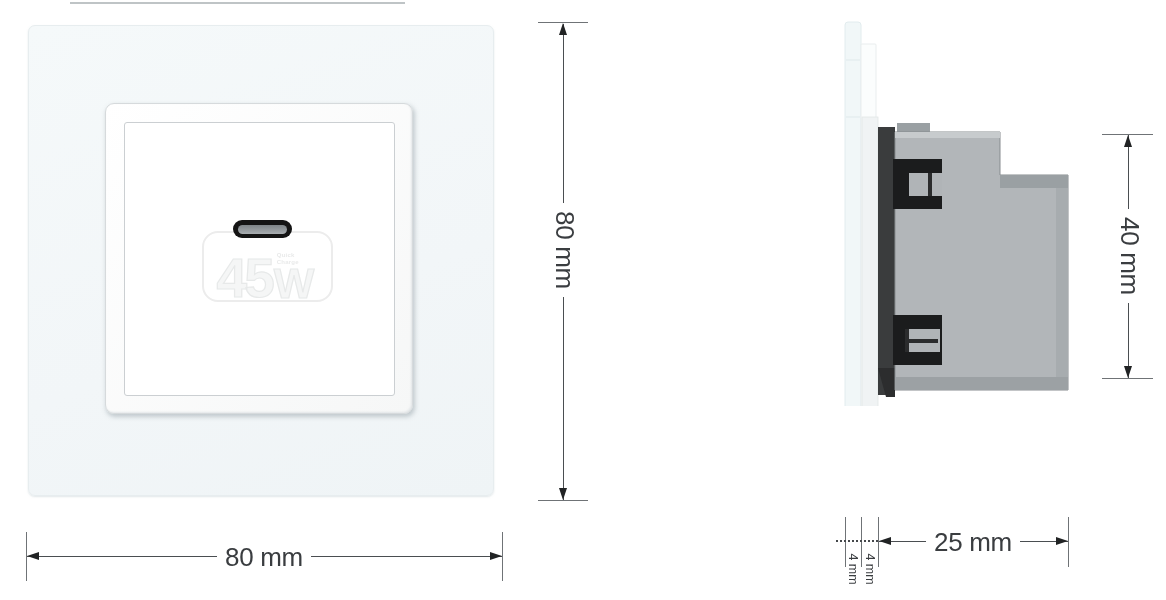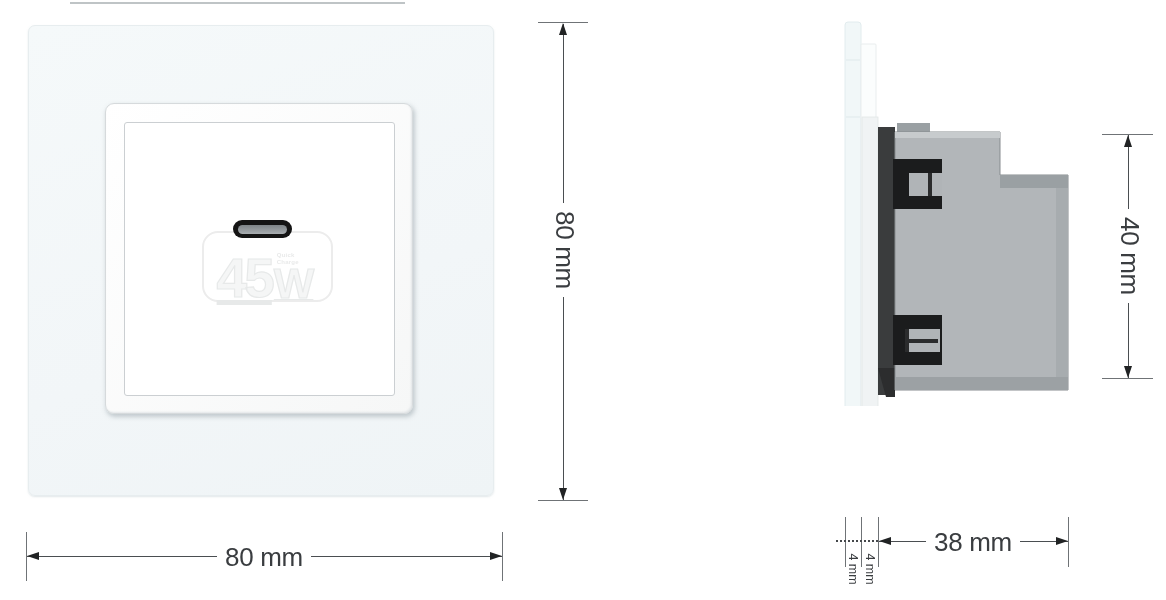--- a/index.html
+++ b/index.html
@@ -37,21 +37,20 @@
   }
   .usbc-pill-inner{
     position:absolute;left:5px;top:4.5px;width:49px;height:9px;border-radius:4.5px;
     background:linear-gradient(#7d8387,#a8adb0);
   }
   .watt-group{
     left:198px;top:246px;width:134px;height:58px;
     display:flex;justify-content:center;align-items:flex-end;
     color:#f5f6f6;-webkit-text-stroke:1.2px #e7e9e9;
     font-weight:bold;
-    text-decoration:underline;
   }
   .watt-number{font-size:55px;line-height:.92;letter-spacing:-3px;}
   .watt-unit-wrap{position:relative;margin-left:2px;}
   .watt-unit{font-size:43px;line-height:.95;letter-spacing:-1px;}
   .watt-small{
     position:absolute;top:-11px;left:3px;width:max-content;
     font-size:6px;line-height:6.5px;color:#e9eaea;-webkit-text-stroke:0;
     font-weight:bold;letter-spacing:.2px;
   }
 
@@ -166,16 +165,16 @@
 
 <div>
   <div class="abs dim-tick" style="left:845px;top:517px;width:1px;height:50px;"></div>
   <div class="abs dim-tick" style="left:861px;top:517px;width:1px;height:50px;"></div>
   <div class="abs dim-tick" style="left:878px;top:517px;width:1px;height:50px;"></div>
   <div class="abs dim-tick" style="left:1068px;top:517px;width:1px;height:50px;"></div>
   <div class="abs dotted-leader" style="left:836px;top:540px;width:42px;"></div>
   <div class="abs dim-line" style="left:879px;top:540.5px;width:189px;height:1px;"></div>
   <div class="abs arrow arrow-left" style="left:879px;top:536.5px;"></div>
   <div class="abs arrow arrow-right" style="left:1056px;top:536.5px;"></div>
-  <div class="abs dim-label" style="left:973px;top:542px;">38 mm</div>
+  <div class="abs dim-label" style="left:973px;top:542px;">25 mm</div>
   <div class="abs dim-label-sm" style="left:853px;top:569px;">4 mm</div>
   <div class="abs dim-label-sm" style="left:870px;top:569px;">4 mm</div>
 </div>
 
 </body></html>

